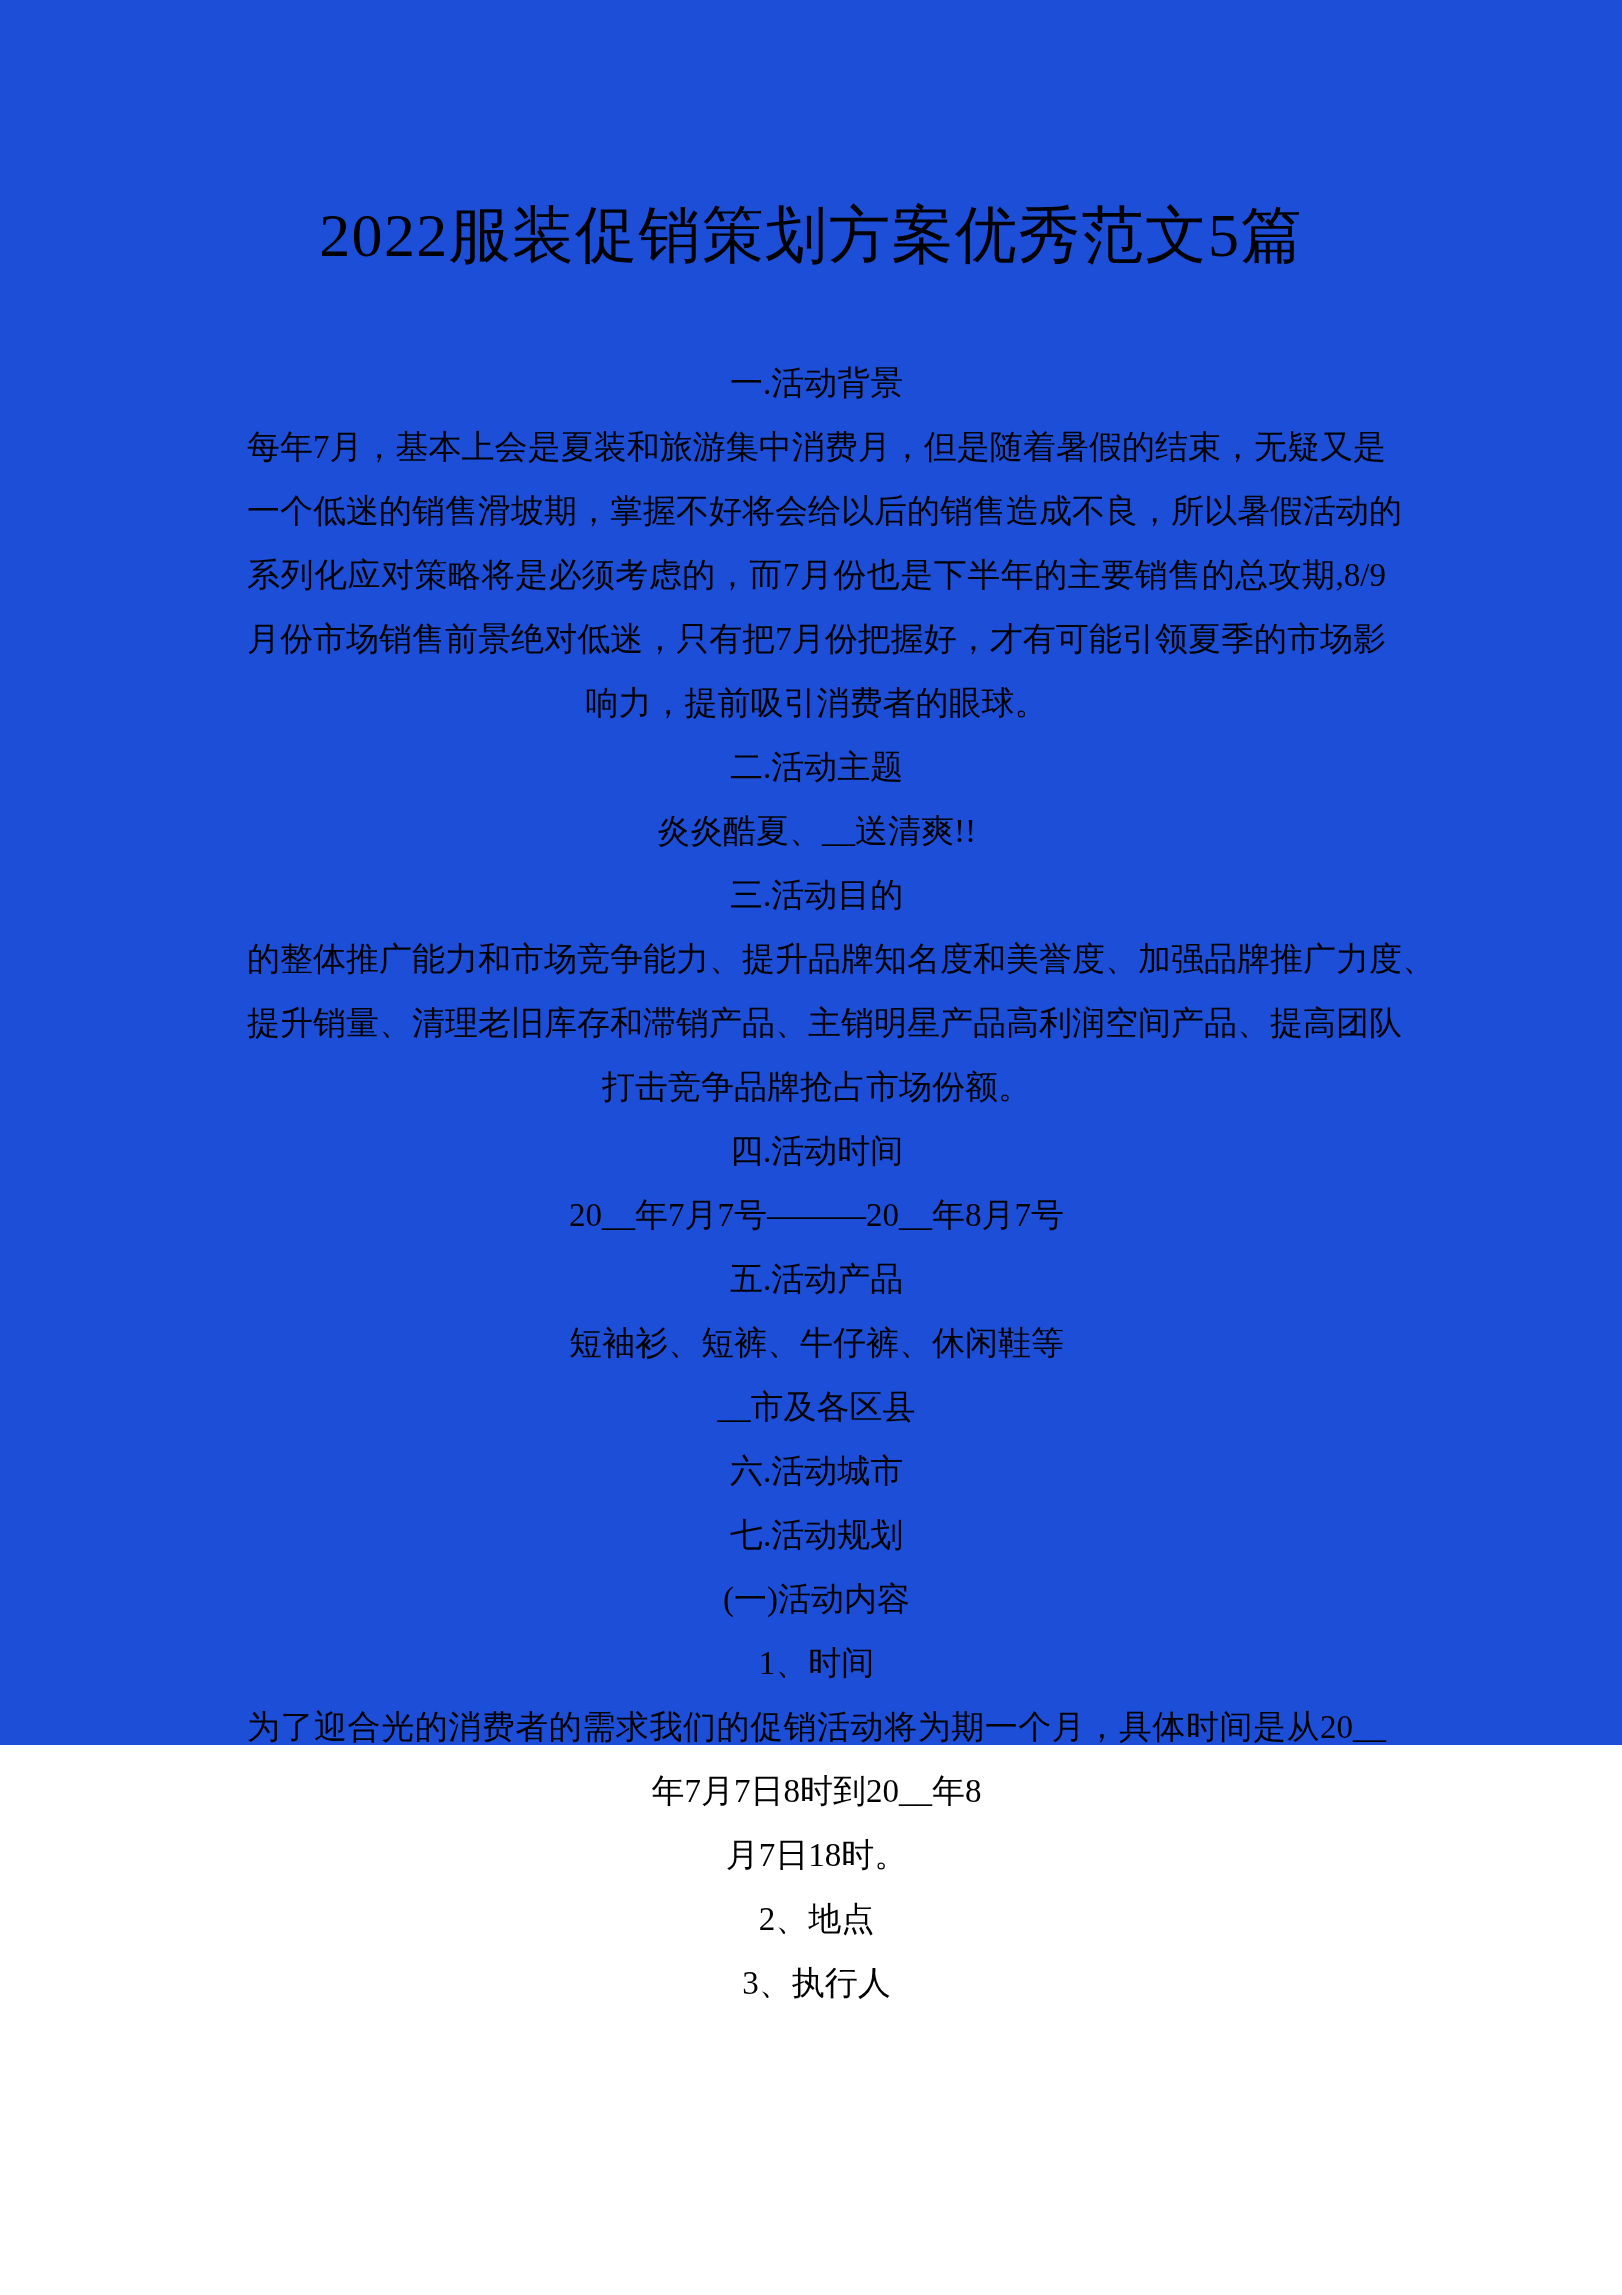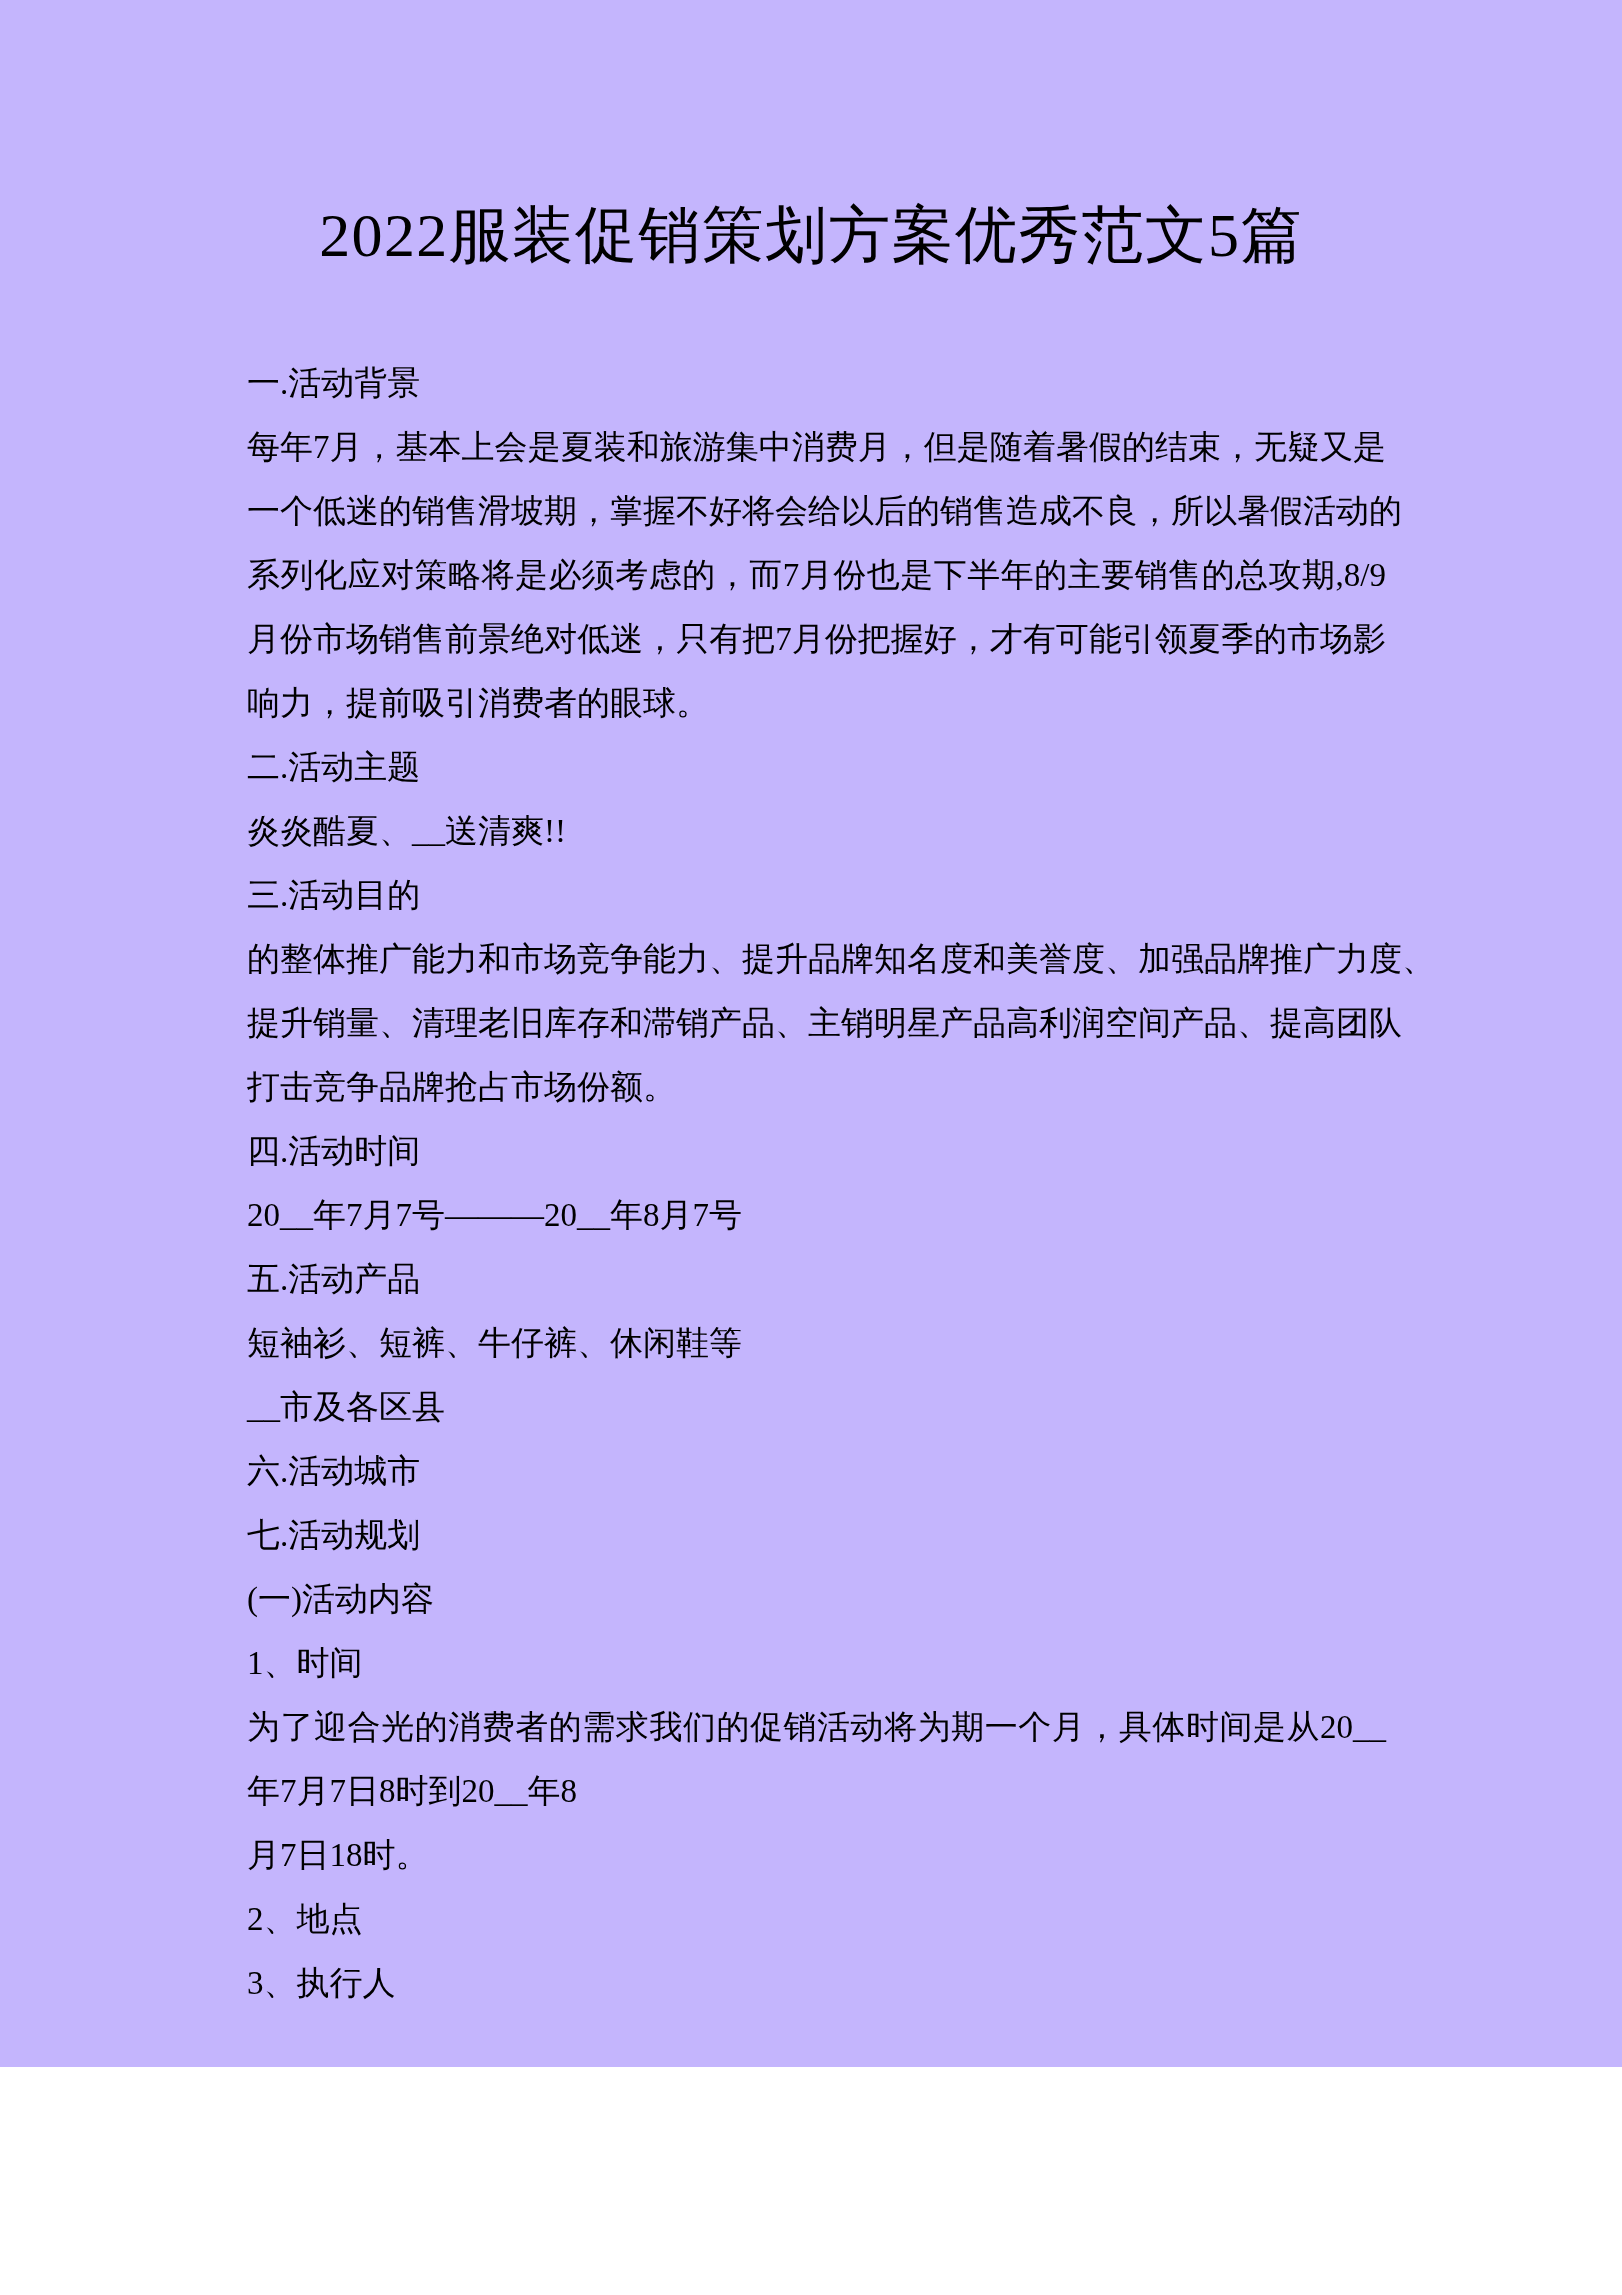--- a/index.html
+++ b/index.html
@@ -13,22 +13,22 @@
     position: relative;
     overflow: hidden;
     color: #000000;
     font-family: "Liberation Serif", "DejaVu Serif", serif;
   }
   .page {
     position: absolute;
     left: 0;
     top: 0;
     width: 1623px;
-    height: 2067px;
-    background: #c4b5fd;
+    height: 1745px;
+    background: #1d4ed8;
   }
   .doc-title {
     position: absolute;
     left: 0;
     top: 196px;
     width: 1623px;
     text-align: center;
     font-size: 62px;
     line-height: 79px;
     letter-spacing: 1.3px;
@@ -40,20 +40,21 @@
     top: 351px;
     width: 1139px;
   }
   .line {
     display: block;
     font-size: 33px;
     height: 64px;
     line-height: 64px;
     white-space: nowrap;
     overflow: visible;
+    text-align: center;
   }
   .line.justify {
     text-align: justify;
     text-align-last: justify;
     width: 1139px;
   }
 </style>
 </head>
 <body>
 

